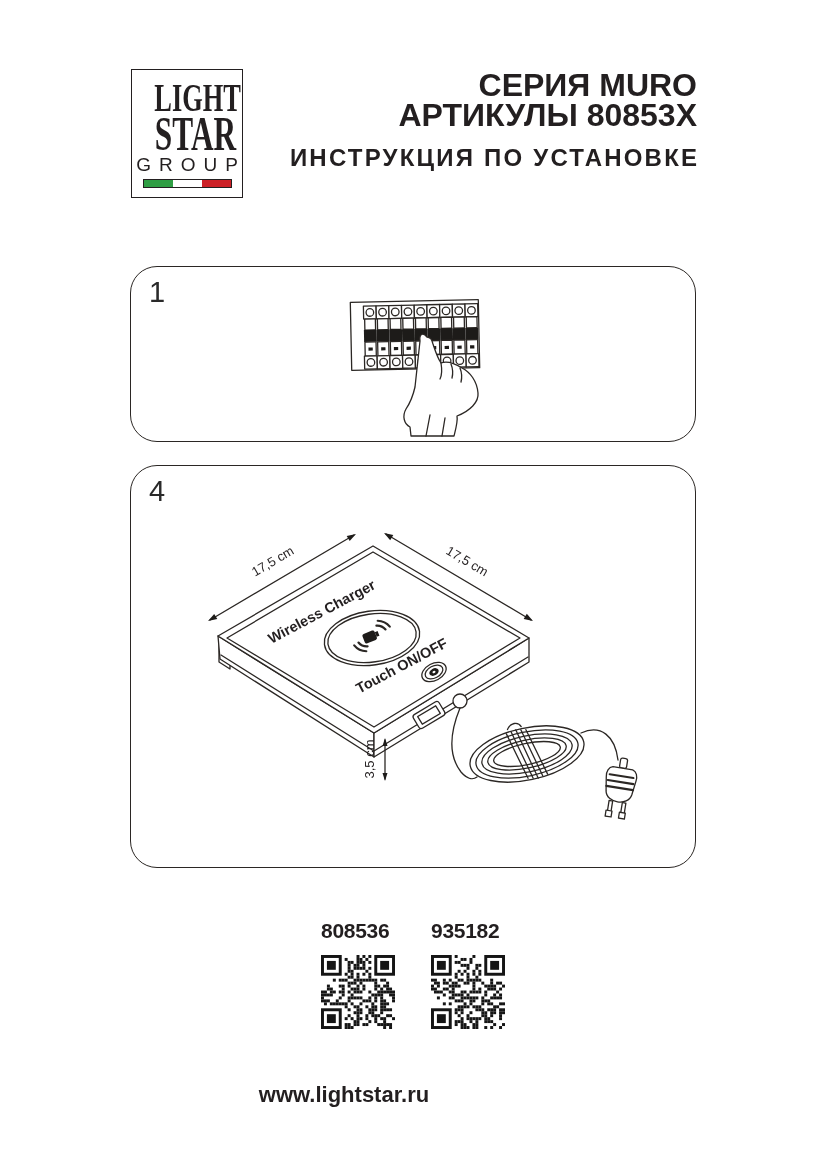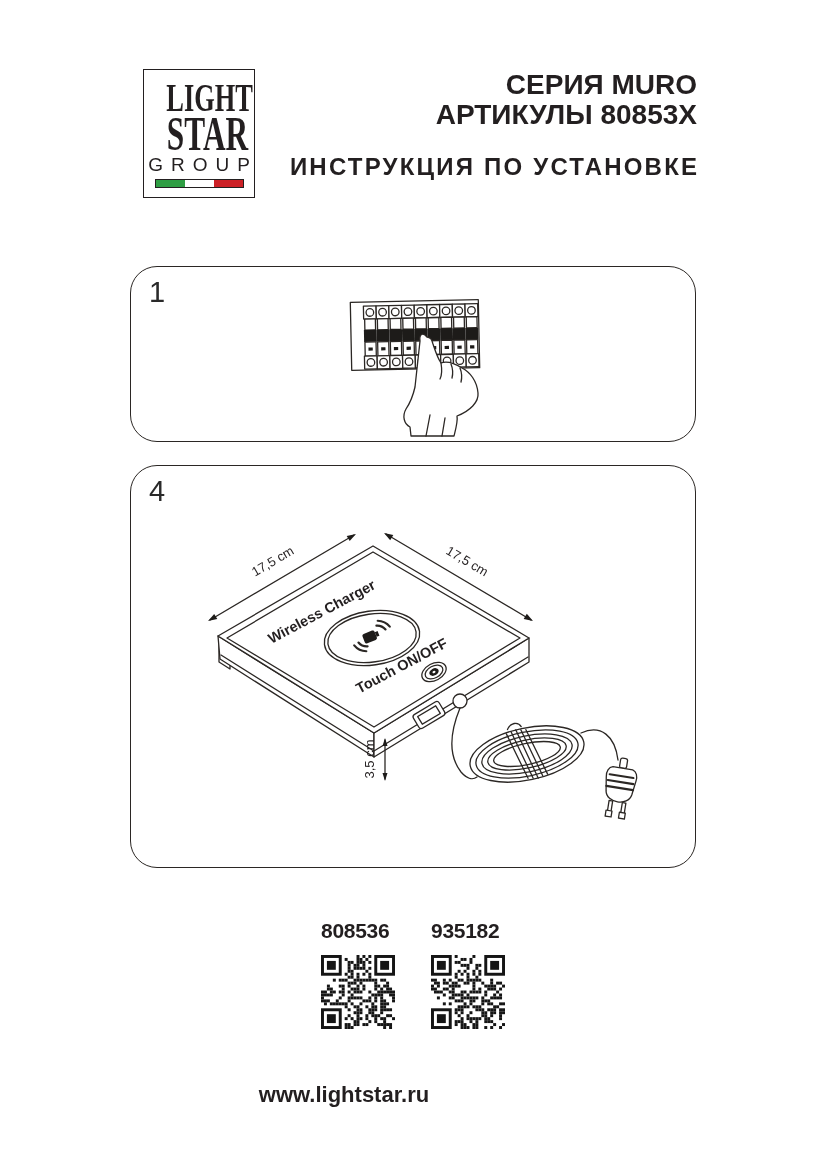--- a/index.html
+++ b/index.html
@@ -1,35 +1,35 @@
 <!DOCTYPE html>
 <html><head>
 <meta charset="utf-8">
 <style>
   html,body{margin:0;padding:0;background:#fff;}
   #page{position:relative;width:826px;height:1169px;background:#fff;overflow:hidden;
         font-family:"Liberation Sans",sans-serif;color:#231f20;}
 
   
   .logo-box{position:absolute;left:131px;top:69px;width:112px;height:129px;
-            border:1.5px solid #231f20;box-sizing:border-box;text-align:center;padding-top:13px;margin-left:12px;}
+            border:1.5px solid #231f20;box-sizing:border-box;text-align:center;padding-top:13px;}
   .logo-word1{display:inline-block;font-family:"Liberation Serif",serif;font-weight:bold;
               font-size:40px;line-height:30px;transform:scaleX(.66);transform-origin:center;letter-spacing:0;}
   .logo-word2{display:inline-block;font-family:"Liberation Serif",serif;font-weight:bold;
               font-size:49px;line-height:38px;transform:scaleX(.64);transform-origin:center;}
   .logo-word3{display:block;font-size:19px;font-weight:400;letter-spacing:8px;margin-right:-8px;
               margin-top:4px;line-height:14px;}
   .logo-flag{width:87px;height:7px;border:1px solid #231f20;margin:7px auto 0;display:flex;box-sizing:content-box;}
   .logo-flag span{flex:1;}
   .flag-green{background:#2f9e44;} .flag-white{background:#ffffff;} .flag-red{background:#cc2127;}
 
   
   .hdr-title{position:absolute;top:70px;right:129px;text-align:right;
-             font-size:28px;font-weight:bold;line-height:30px;}
-  .hdr-instr{position:absolute;top:151px;right:129px;text-align:right;
+             font-size:32px;font-weight:bold;line-height:30px;}
+  .hdr-instr{position:absolute;top:142px;right:129px;text-align:right;
              font-size:24px;font-weight:bold;line-height:31px;}
   .hdr-instr .ls1{letter-spacing:2.2px;margin-right:-2.2px;}
   .hdr-instr .ls2{letter-spacing:.6px;margin-right:-.6px;}
 
   
   .panel{position:absolute;left:130px;width:566px;border:1.4px solid #2b2724;
          border-radius:27px;box-sizing:border-box;background:#fff;}
   #panel-1{top:266px;height:176px;}
   #panel-4{top:465px;height:403px;}
   .step-num{position:absolute;left:18px;top:9px;font-size:29px;font-weight:400;color:#2a2a2a;}

